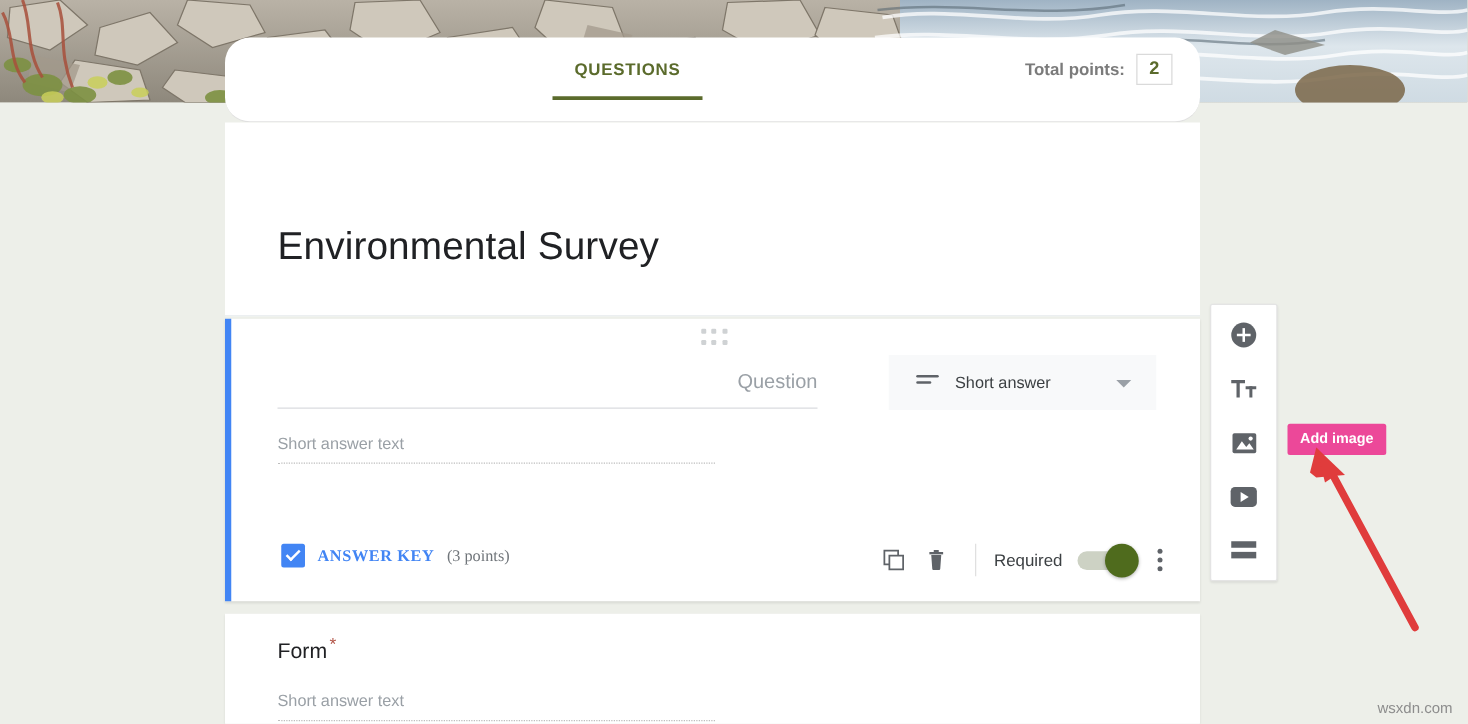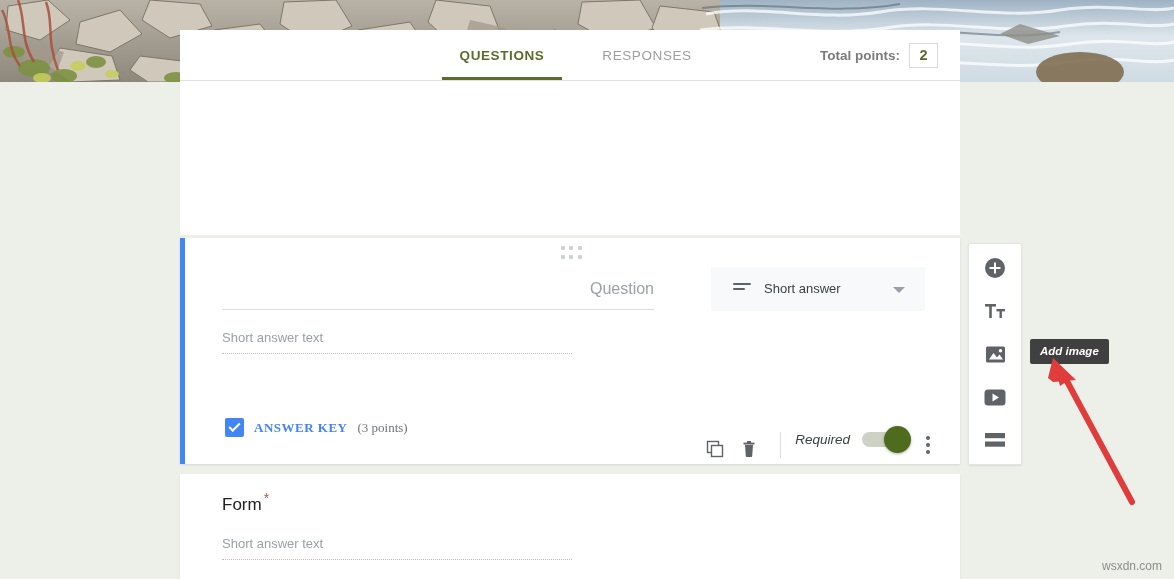--- a/index.html
+++ b/index.html
@@ -25,24 +25,25 @@
   #form-shell {
     position: absolute;
     left: 180px; top: 30px;
     width: 780px;
     height: 549px;
   }
 
   
   #tabbar {
     position: relative;
-    height: 51px;
+    height: 68px;
     background: #ffffff;
     border-bottom: 1px solid #e0e0e0;
     box-sizing: border-box;
+    border-radius: 20px;
   }
   .tab {
     position: absolute;
     top: 0; height: 50px;
     line-height: 52px;
     font-size: 13.5px;
     letter-spacing: .6px;
     font-weight: bold;
     text-align: center;
     cursor: pointer;
@@ -209,22 +210,22 @@
     font-weight: bold;
     letter-spacing: .5px;
     color: #4285f4;
   }
   #answer-key-points {
     font-size: 13px;
     color: #70757a;
   }
   #footer-right {
     position: absolute;
-    right: 26px; top: 18px;
-    display: flex; align-items: flex-start; font-style: italic;
+    right: 26px; top: 0;
+    display: flex; align-items: center;
   }
   .icon-btn {
     width: 34px; height: 34px;
     display: flex; align-items: center; justify-content: center;
     cursor: pointer;
   }
   .footer-divider {
     width: 1px; height: 26px;
     background: #e0e0e0;
     margin: 0 14px;
@@ -310,28 +311,27 @@
   .tool-btn {
     width: 34px; height: 28px;
     display: flex; align-items: center; justify-content: center;
     cursor: pointer;
   }
 
   
   #tooltip {
     position: absolute;
     left: 1030px; top: 339px;
-    background: #404040;
+    background: #ec4899;
     color: #ffffff;
     font-size: 11.5px;
     font-weight: bold;
     padding: 6px 10px 7px 10px;
     border-radius: 2px;
     white-space: nowrap;
-    font-style: italic;
   }
 
   
   #arrow-layer {
     position: absolute;
     left: 0; top: 0;
     width: 1174px; height: 579px;
     pointer-events: none;
   }
 
@@ -421,29 +421,29 @@
     </g>
     <polygon points="1020,24 1060,36 1028,44 1000,34" fill="#8d8d86" opacity=".8"></polygon>
     <ellipse cx="1080" cy="72" rx="44" ry="20" fill="#7a6648" opacity=".85"></ellipse>
   </svg>
 </div>
 
 <div id="form-shell">
 
   <div id="tabbar">
     <div class="tab" id="tab-questions">QUESTIONS</div>
-    <div class="tab" id="tab-responses">RESPONSES</div>
     <div id="tab-underline"></div>
     <div id="total-points-wrap">
       <span id="total-points-label">Total points:</span>
       <span id="total-points-value">2</span>
     </div>
   </div>
 
   <div id="title-card">
+    <div id="form-title">Environmental Survey</div>
     <div id="form-description">Form description</div>
   </div>
 
   <div id="question-card">
 
     <div id="drag-handle">
       <i></i>
         <i></i>
         <i></i>
         <i></i>

